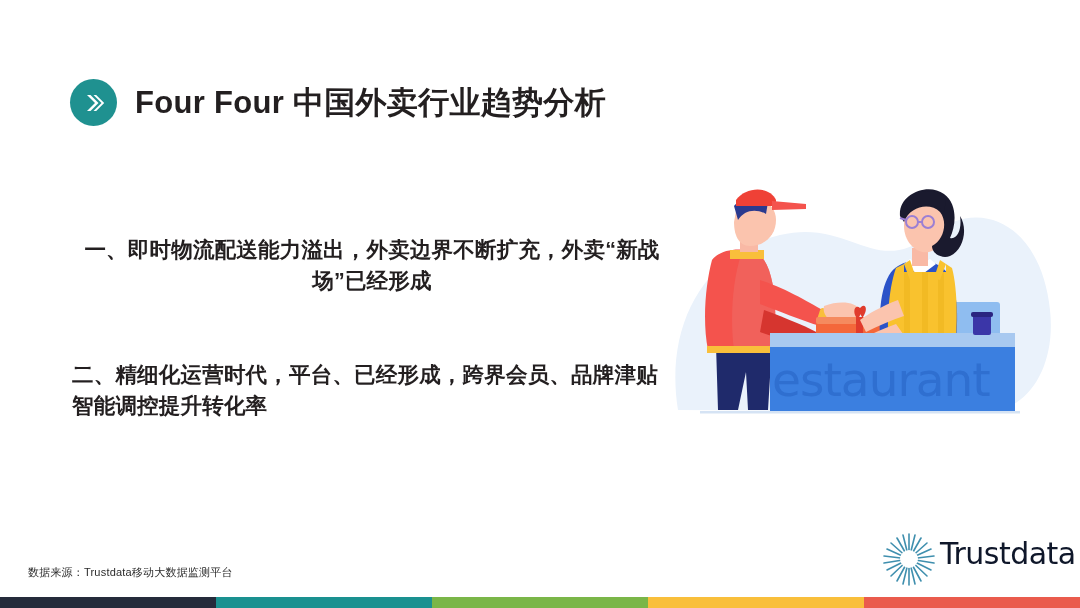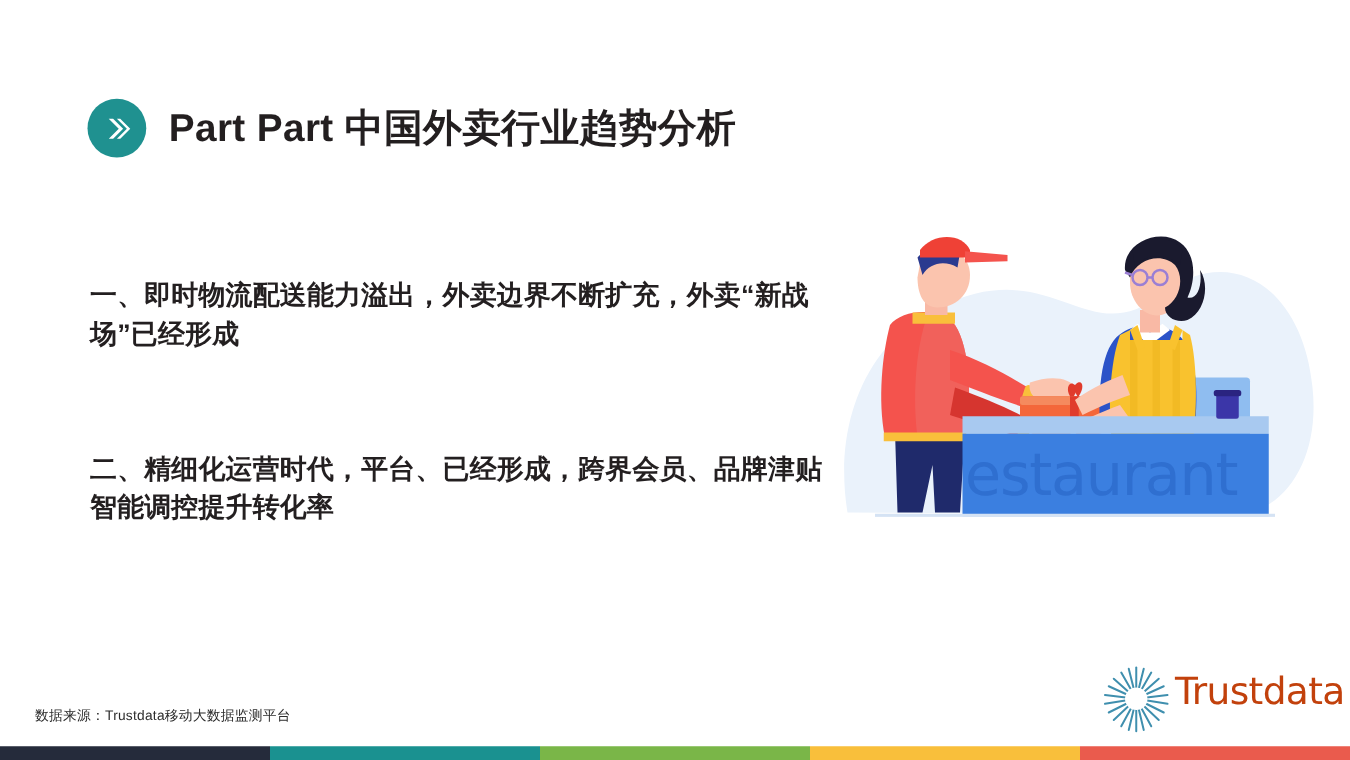--- a/index.html
+++ b/index.html
@@ -51,21 +51,21 @@
   .bullet {
     position: absolute;
     left: 72px;
     width: 600px;
     font-size: 21.5px;
     font-weight: bold;
     color: #231f20;
     line-height: 1.42;
     letter-spacing: 0.2px;
   }
-  #bullet-1 { top: 221px; }
+  #bullet-1 { top: 235px; text-align: center; }
   #bullet-2 { top: 360px; }
 
   
   #illustration {
     position: absolute;
     left: 660px;
     top: 160px;
     width: 400px;
     height: 270px;
   }
@@ -114,21 +114,21 @@
 
 <div id="slide">
 
   <div id="title-row">
     <div id="chevron-badge" style="background: rgb(31, 145, 144);">
       <svg width="26" height="26" viewBox="0 0 26 26" aria-hidden="true">
         <path d="M6 5 L14 13 L6 21 L9.5 21 L17.5 13 L9.5 5 Z" fill="#ffffff"></path>
         <path d="M12.5 5 L20.5 13 L12.5 21 L15.2 21 L23.2 13 L15.2 5 Z" fill="#ffffff"></path>
       </svg>
     </div>
-    <div id="page-title">Part Part 中国外卖行业趋势分析</div>
+    <div id="page-title">Four Four 中国外卖行业趋势分析</div>
   </div>
 
   <div class="bullet" id="bullet-1">一、即时物流配送能力溢出，外卖边界不断扩充，外卖“新战场”已经形成</div>
   <div class="bullet" id="bullet-2">二、精细化运营时代，平台、已经形成，跨界会员、品牌津贴智能调控提升转化率</div>
 
   <div id="illustration">
     <svg viewBox="0 0 400 270" aria-hidden="true">
       <defs>
         <clipPath id="counterClip">
           <rect x="110" y="173" width="245" height="80"></rect>
@@ -254,21 +254,21 @@
         <line x1="31" y1="31" x2="9" y2="42"></line>
         <line x1="31" y1="31" x2="6" y2="35"></line>
         <line x1="31" y1="31" x2="6" y2="28"></line>
         <line x1="31" y1="31" x2="9" y2="21"></line>
         <line x1="31" y1="31" x2="13" y2="15"></line>
         <line x1="31" y1="31" x2="19" y2="10"></line>
         <line x1="31" y1="31" x2="25" y2="7"></line>
       </g>
       <circle cx="31" cy="31" r="9" fill="#ffffff"></circle>
     </svg>
-    <div id="brand-name" style="color: #c2410c;">Trustdata</div>
+    <div id="brand-name" style="color: #0f172a;">Trustdata</div>
   </div>
 
   <div id="bottom-bar">
     <div class="bar-seg" style="background: rgb(37, 43, 59); width: 216px;"></div>
     <div class="bar-seg" style="background: rgb(26, 145, 144); width: 216px;"></div>
     <div class="bar-seg" style="background: rgb(122, 182, 72); width: 216px;"></div>
     <div class="bar-seg" style="background: rgb(249, 191, 59); width: 216px;"></div>
     <div class="bar-seg" style="background: rgb(234, 91, 77); width: 216px;"></div>
   </div>
 

